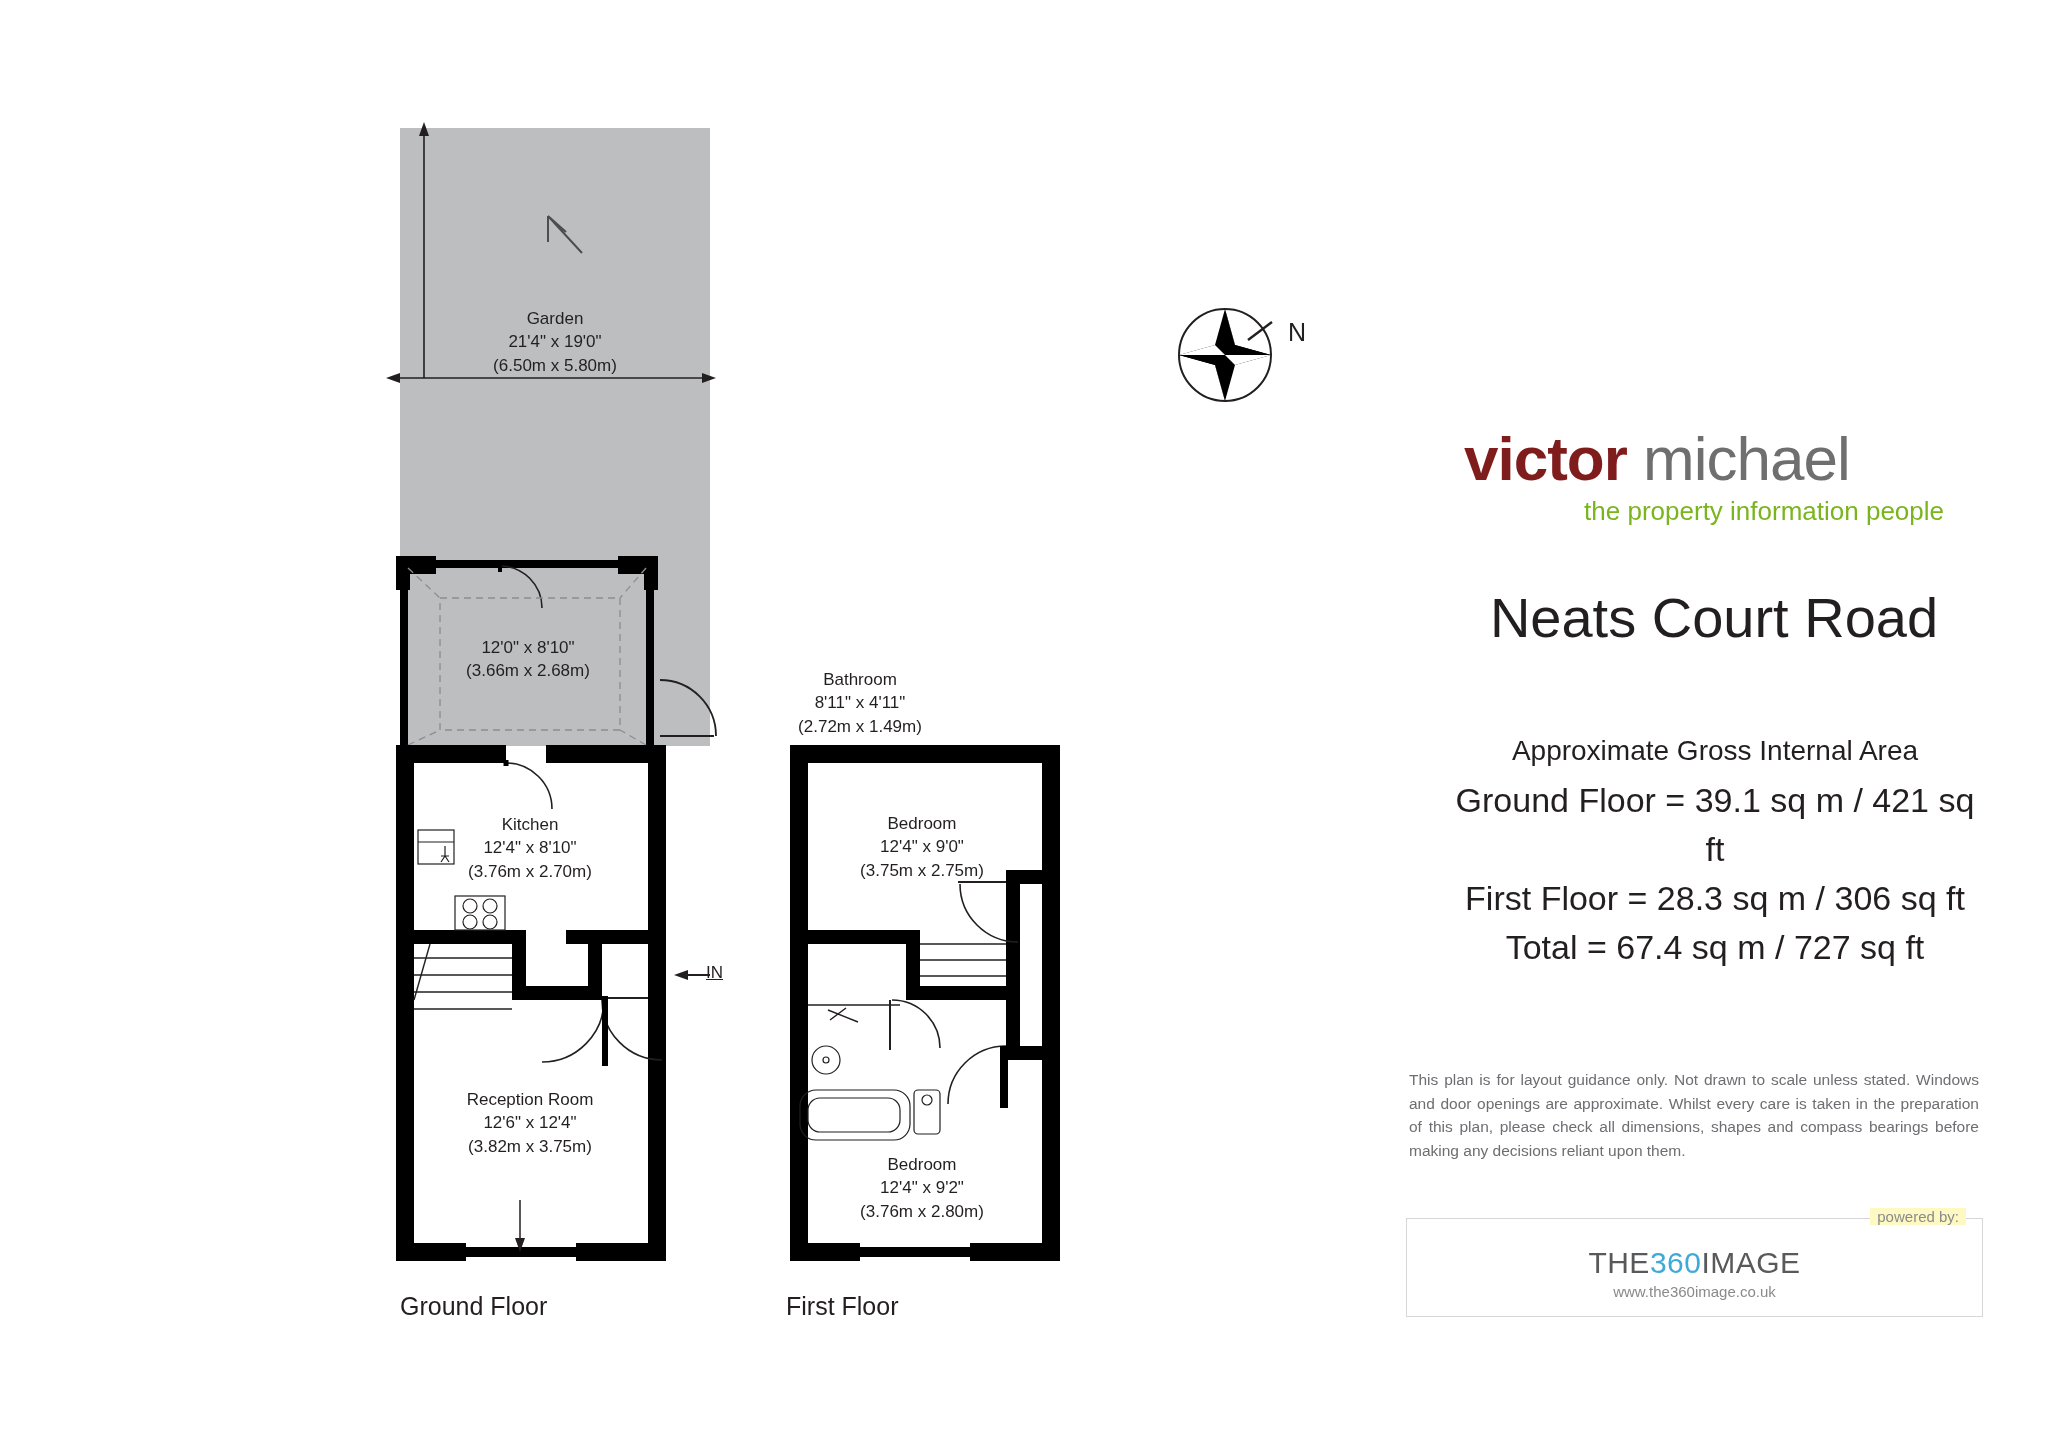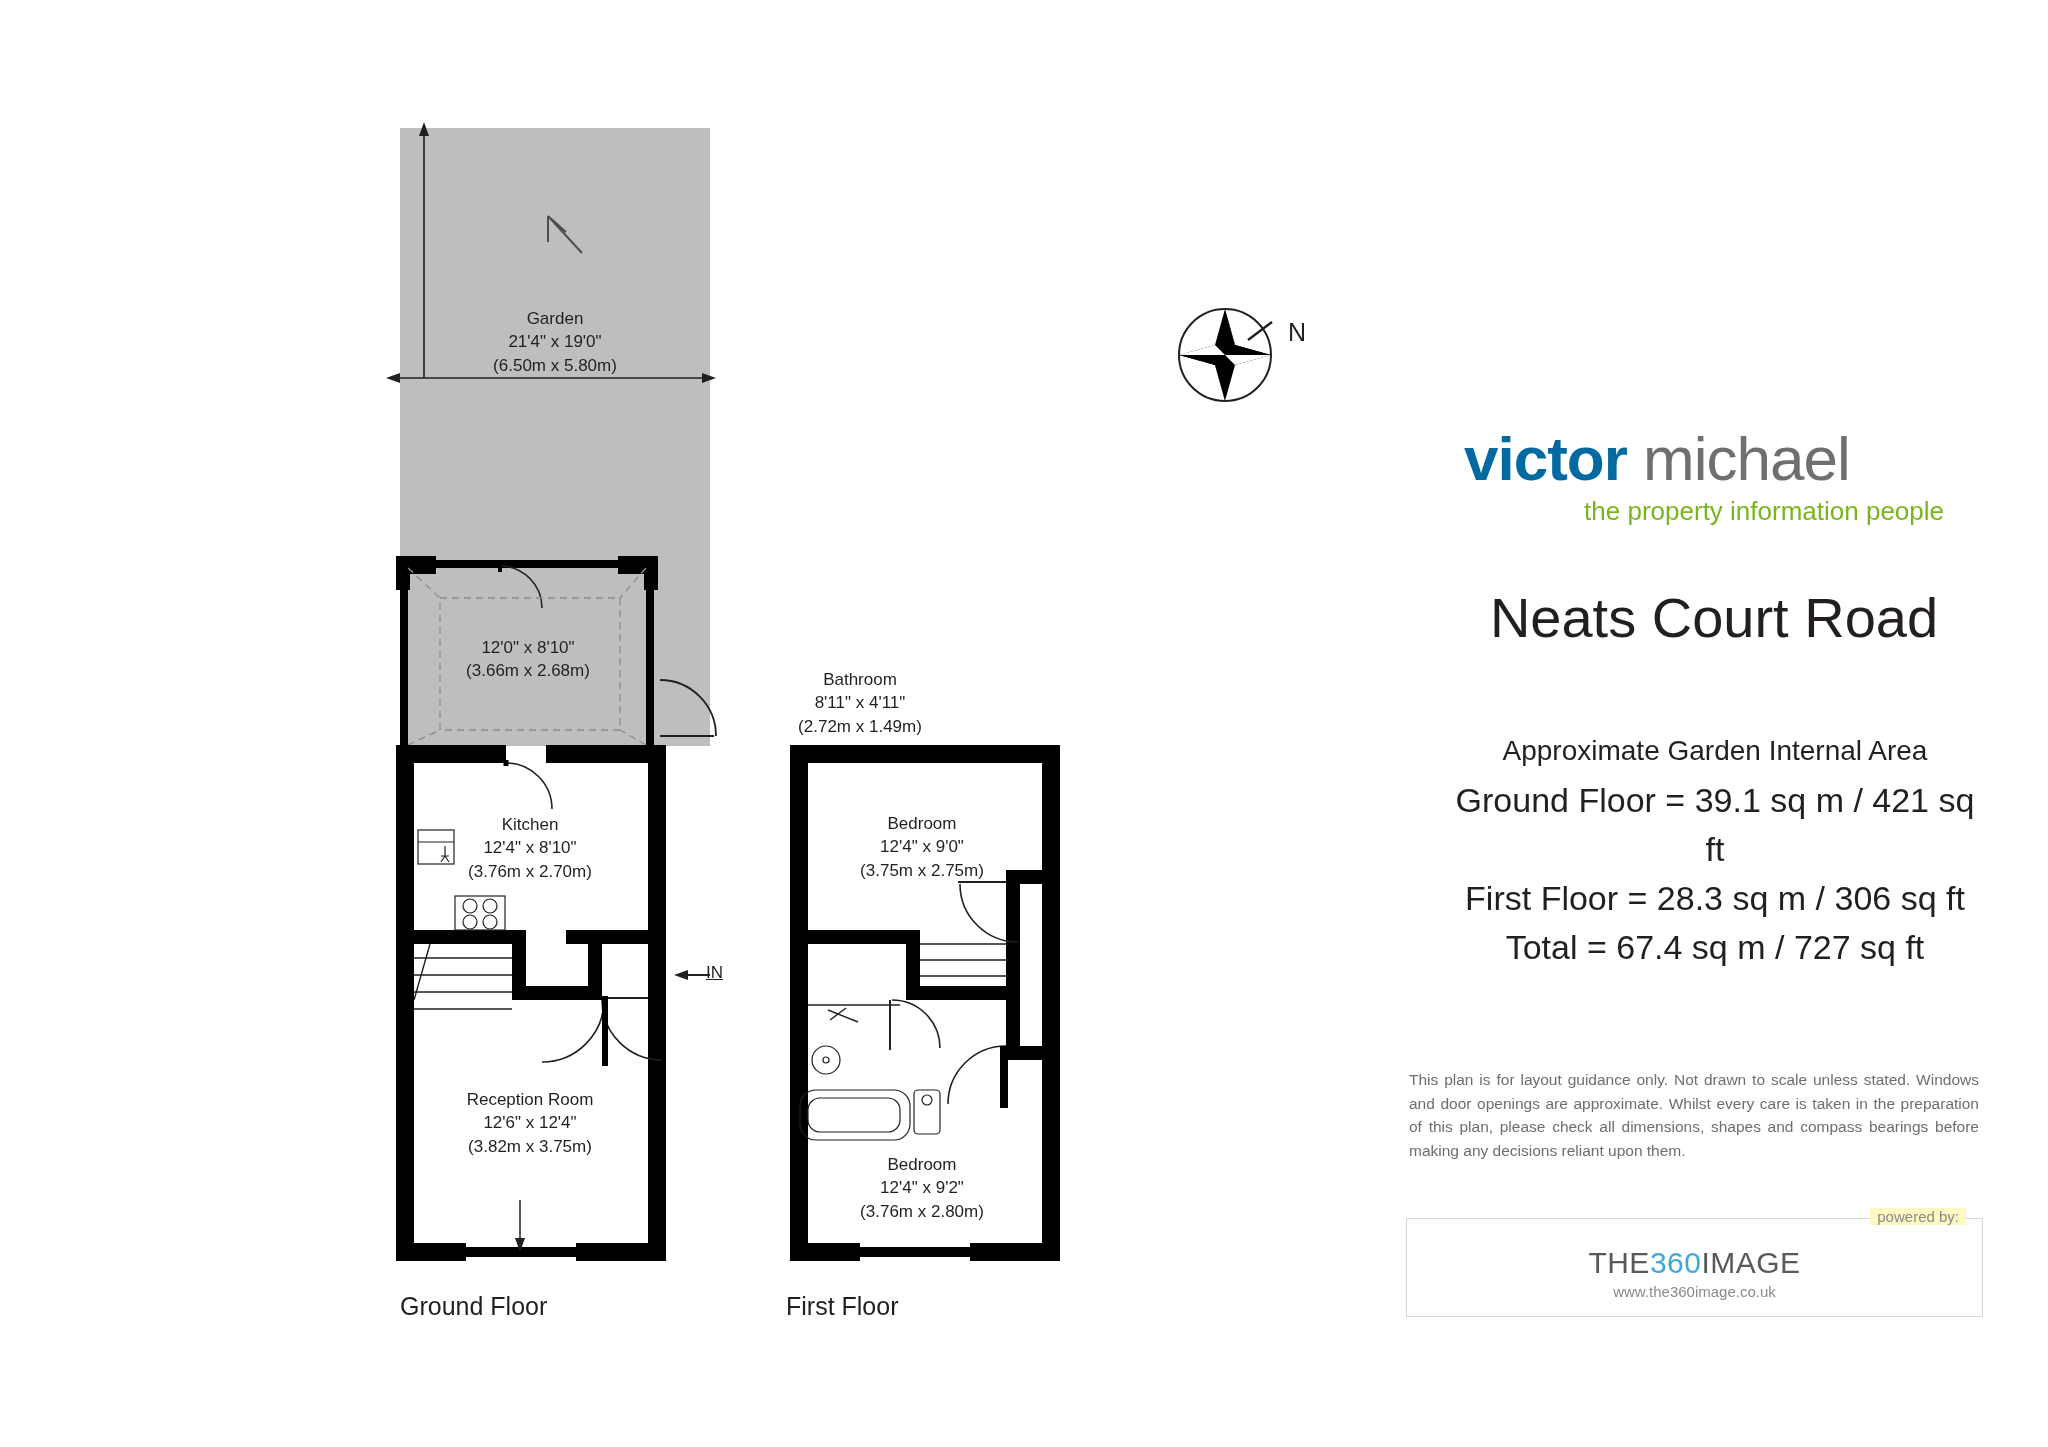--- a/index.html
+++ b/index.html
@@ -58,21 +58,21 @@
     left: 1464px;
     top: 428px;
     width: 500px;
   }
   .brand-top {
     font-size: 62px;
     letter-spacing: -1px;
     line-height: 1;
     white-space: nowrap;
   }
-  .brand-victor { color: #0369a1; font-weight: 700; }
+  .brand-victor { color: #7f1d1d; font-weight: 700; }
   .brand-michael { color: #6f6f6f; font-weight: 400; }
   .brand-sub {
     margin-top: 6px;
     font-size: 26px;
     color: #7ab51d;
     text-align: right;
     width: 480px;
     white-space: nowrap;
   }
   .title {
@@ -354,21 +354,21 @@
     <div class="brand-top">
       <span class="brand-victor">vi</span><span class="brand-victor">c</span><span class="brand-victor">tor</span>
       <span class="brand-michael">michael</span>
     </div>
     <div class="brand-sub">the property information people</div>
   </div>
 
   <div class="title">Neats Court Road</div>
 
   <div class="area-block">
-    <div class="area-head">Approximate Garden Internal Area</div>
+    <div class="area-head">Approximate Gross Internal Area</div>
     <div class="area-line">Ground Floor = 39.1 sq m / 421 sq ft</div>
     <div class="area-line">First Floor = 28.3 sq m / 306 sq ft</div>
     <div class="area-line">Total = 67.4 sq m / 727 sq ft</div>
   </div>
 
   <div class="disclaimer">This plan is for layout guidance only. Not drawn to scale unless stated. Windows and door openings are approximate. Whilst every care is taken in the preparation of this plan, please check all dimensions, shapes and compass bearings before making any decisions reliant upon them.</div>
 
   <div class="powered-box">
     <div class="powered-label">powered by:</div>
     <div class="powered-name">

